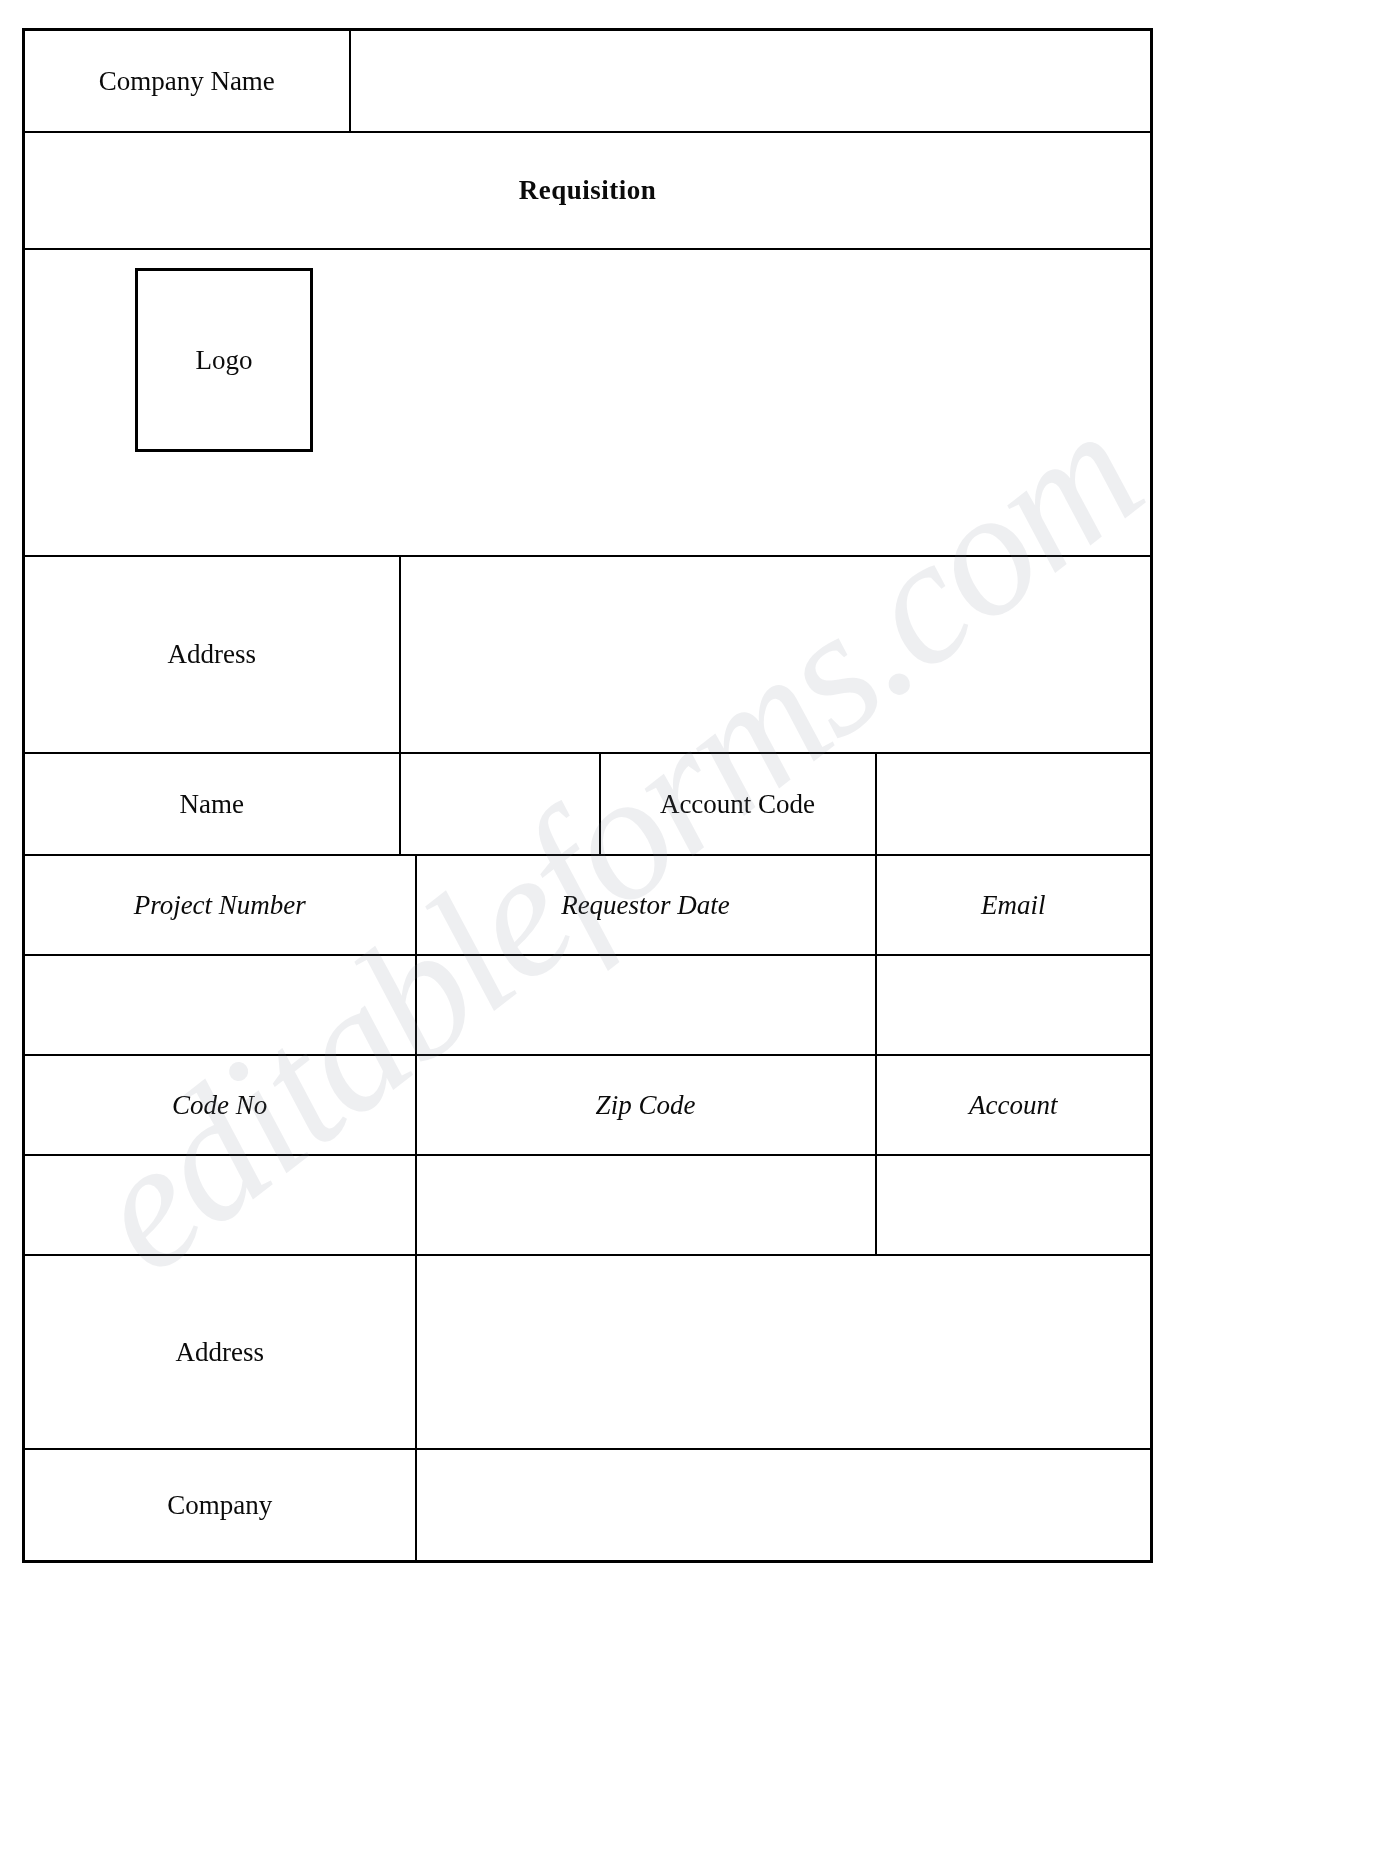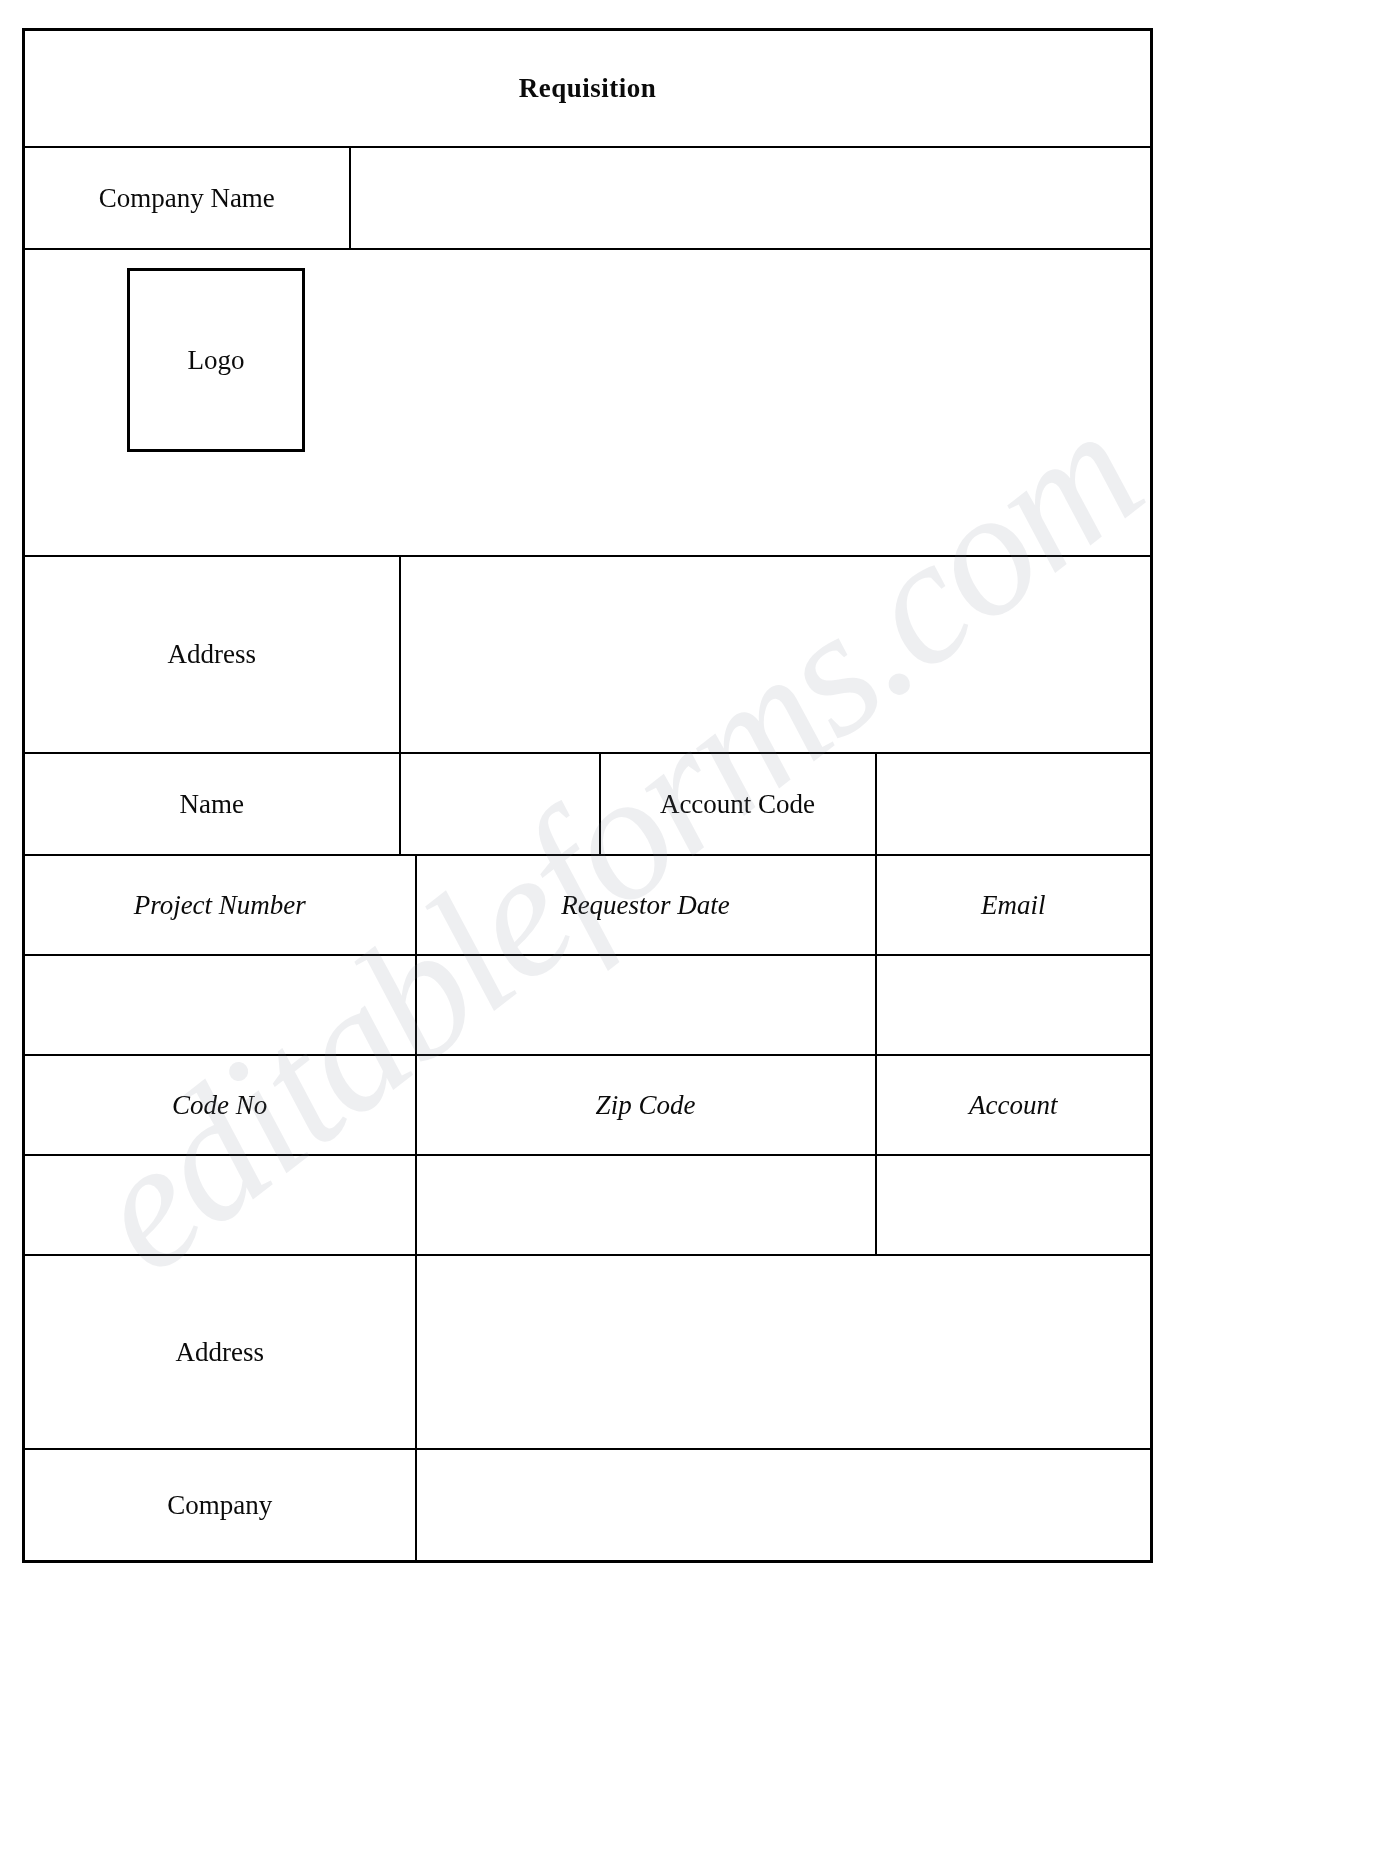--- a/index.html
+++ b/index.html
@@ -92,21 +92,21 @@
   td.label-top    { vertical-align: top;    padding-top: 42px; }
   td.label-mid    { vertical-align: middle; }
 
   
   .logo-wrap {
     height: 100%;
     position: relative;
   }
   .logo-box {
     position: absolute;
-    left: 102px;
+    left: 110px;
     top: 18px;
     width: 172px;
     height: 178px;
     border: 3px solid #000000;
     background: #ffffff;
     display: flex;
     align-items: center;
     justify-content: center;
     font-size: 27px;
     color: #0b0b0b;
@@ -127,26 +127,26 @@
       <col style="width:16px">
       <col style="width:184px">
       <col style="width:88px">
       <col style="width:188px">
       <col style="width:94px">
       <col style="width:182px">
     </colgroup>
 
     <tbody>
         <tr>
-      <td class="title-cell" colspan="8">Requisition</td>
-    </tr>
-
-    <tr>
       <td class="fill-blue h-company label-mid" colspan="1">Company Name</td>
       <td class="fill-blue h-company" colspan="7"></td>
+    </tr>
+
+    <tr>
+      <td class="title-cell" colspan="8">Requisition</td>
     </tr>
 
     <tr>
       <td class="fill-white h-logo" colspan="8">
         <div class="logo-wrap">
           <div class="logo-box">Logo</div>
         </div>
       </td>
     </tr>
 

